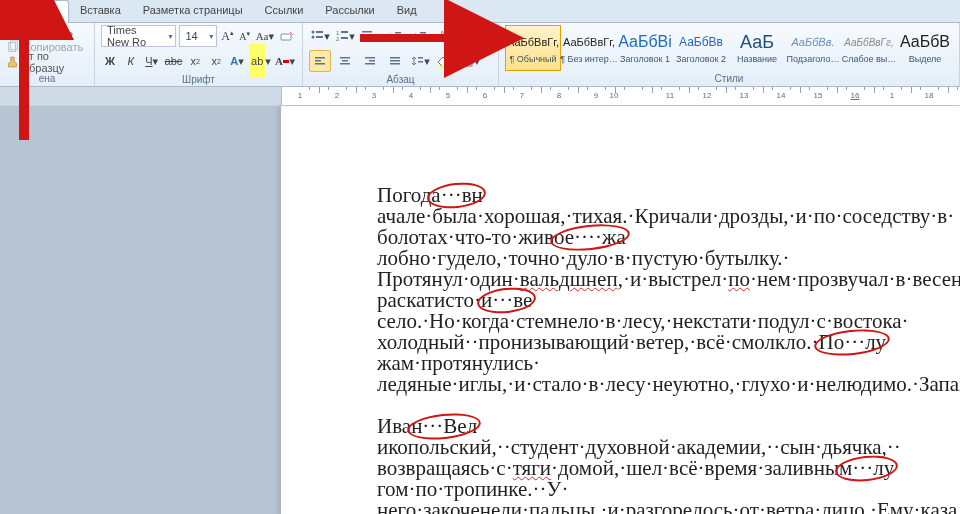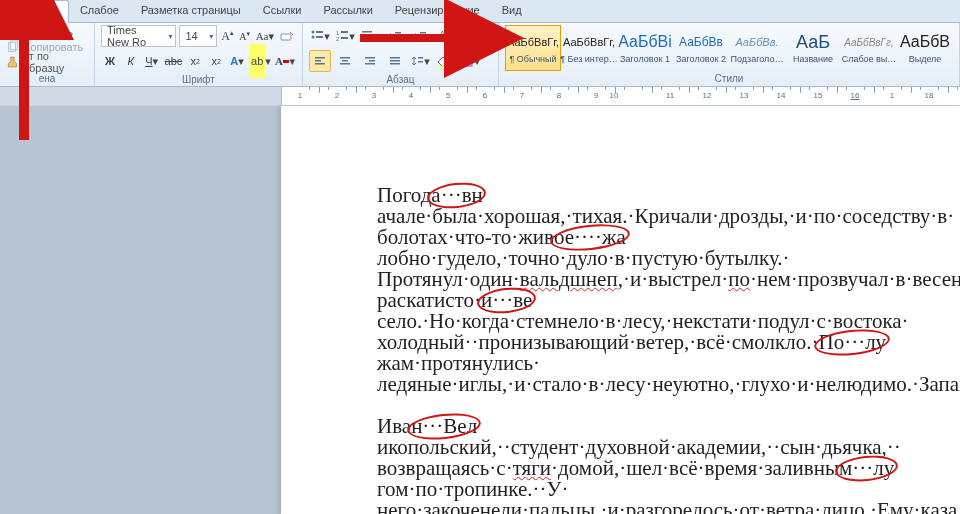--- a/index.html
+++ b/index.html
@@ -54,25 +54,24 @@
   .uline{text-decoration:underline;text-decoration-color:#cc2e2e;text-decoration-style:wavy;text-decoration-thickness:1px;}
   
   .arrow-svg{position:absolute;left:0;top:0;pointer-events:none;}
   .hold{position:relative;}
 </style>
 </head>
 <body class="hold">
 
 <div class="tabs">
   <div class="tab active">Главная</div>
-  <div class="tab">Слабое</div>
+  <div class="tab">Вставка</div>
   <div class="tab">Разметка страницы</div>
   <div class="tab">Ссылки</div>
   <div class="tab">Рассылки</div>
-  <div class="tab">Рецензирование</div>
   <div class="tab">Вид</div>
 </div>
 
 <div class="ribbon">
 
   <div class="group" style="width:86px">
     <div class="group-body clip">
       <div class="clip-item">
         <svg class="clip-icon" viewBox="0 0 16 16">
             <path d="M3 3l10 10M13 3L3 13" stroke="#6b85a3" stroke-width="1.5" fill="none"></path>
@@ -249,26 +248,26 @@
         </div>
         <div class="style-item">
           <div class="sample" style="color: rgb(31, 107, 191); font-size: 16px;">АаБбВі</div>
           <div class="name">Заголовок 1</div>
         </div>
         <div class="style-item">
           <div class="sample" style="color: rgb(31, 107, 191); font-size: 12px;">АаБбВв</div>
           <div class="name">Заголовок 2</div>
         </div>
         <div class="style-item">
+          <div class="sample" style="color: rgb(31, 78, 121); font-size: 18px;">АаБ</div>
+          <div class="name">Название</div>
+        </div>
+        <div class="style-item">
           <div class="sample" style="color: rgb(106, 143, 191); font-size: 11px; font-style: italic;">АаБбВв.</div>
           <div class="name">Подзаголо…</div>
-        </div>
-        <div class="style-item">
-          <div class="sample" style="color: rgb(31, 78, 121); font-size: 18px;">АаБ</div>
-          <div class="name">Название</div>
         </div>
         <div class="style-item">
           <div class="sample" style="color: rgb(138, 138, 138); font-size: 10px; font-style: italic;">АаБбВвГг,</div>
           <div class="name">Слабое вы…</div>
         </div>
         <div class="style-item">
           <div class="sample" style="color: rgb(34, 34, 34); font-size: 16px; ">АаБбВ</div>
           <div class="name">Выделе</div>
         </div>
       </div>

